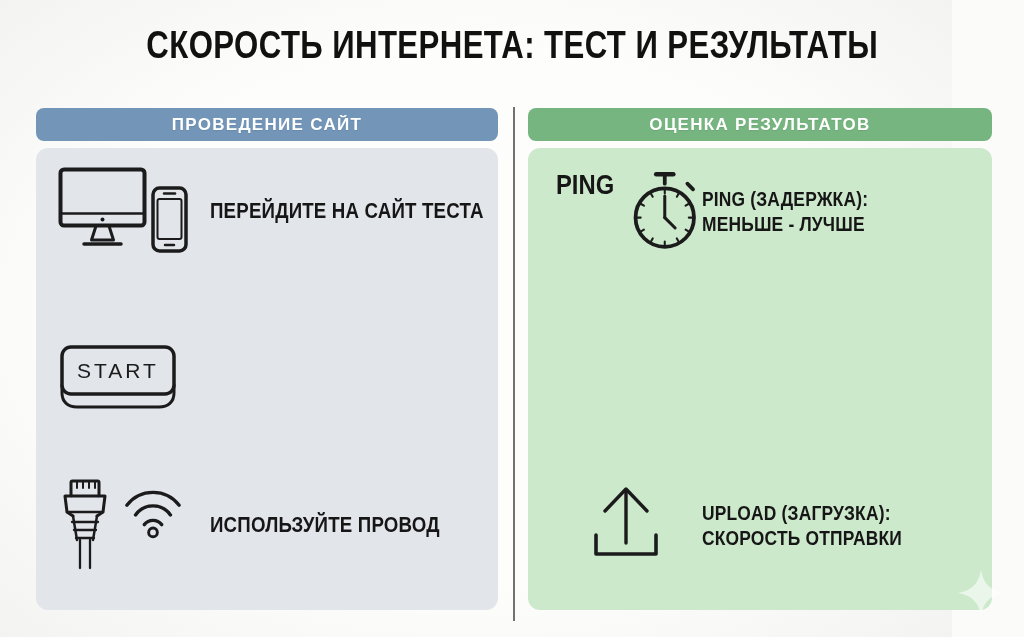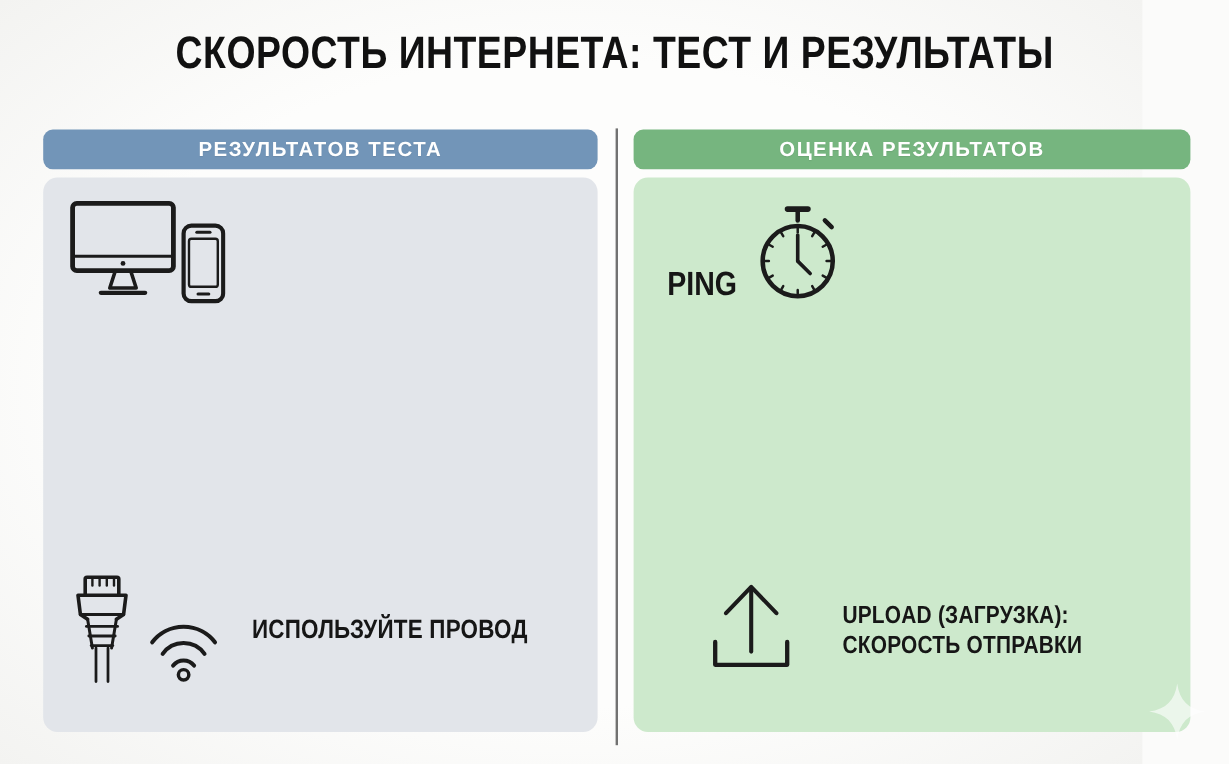--- a/index.html
+++ b/index.html
@@ -45,21 +45,21 @@
   .row {
     position: absolute; left: 0; right: 6px; height: 110px;
     display: flex; align-items: center;
     padding-left: 22px;
   }
   .row-1 { top: 8px; }
   .row-2 { top: 175px; }
   .row-3 { top: 322px; }
   .icon-zone {
     width: 152px; flex: 0 0 152px;
-    display: flex; align-items: flex-end;
+    display: flex; align-items: flex-start;
   }
   .icon-zone.centered { justify-content: center; }
   .row-text {
     flex: 1; color: #161616;
   }
   .condensed {
     display: inline-block;
     transform: scaleX(0.85); transform-origin: left center;
     white-space: nowrap;
   }
@@ -84,41 +84,51 @@
 <body>
 
 <div class="canvas">
 
   <div class="title-wrap">
     <span class="title-text">СКОРОСТЬ ИНТЕРНЕТА: ТЕСТ И РЕЗУЛЬТАТЫ</span>
   </div>
 
   <div class="panel panel-left">
     <div class="panel-header">
-      <span>РЕЗУЛЬТАТОВ ТЕСТА</span>
+      <span>ПРОВЕДЕНИЕ САЙТ</span>
     </div>
     <div class="panel-body">
 
       <div class="row row-1">
         <div class="icon-zone">
           <svg width="130" height="88" viewBox="0 0 130 88" fill="none" stroke="#1b1b1b" stroke-linecap="round" stroke-linejoin="round">
             <rect x="2.5" y="2.5" width="84" height="56" rx="3.5" stroke-width="4"></rect>
             <line x1="4" y1="46.5" x2="85" y2="46.5" stroke-width="2.5"></line>
             <circle cx="44.5" cy="52.5" r="2" fill="#1b1b1b" stroke="none"></circle>
             <path d="M38 59 L33.5 73 H55.5 L51 59" stroke-width="3"></path>
             <line x1="26" y1="77" x2="63" y2="77" stroke-width="3.5"></line>
             <rect x="95" y="21" width="33" height="63" rx="6.5" stroke-width="3.5"></rect>
             <rect x="99.5" y="32" width="24" height="40" rx="2" stroke-width="2"></rect>
             <line x1="106" y1="26.5" x2="117" y2="26.5" stroke-width="2.5"></line>
             <line x1="107" y1="78" x2="116" y2="78" stroke-width="2.5"></line>
           </svg>
         </div>
+        <div class="row-text">
+          <span class="condensed single-line">ПЕРЕЙДИТЕ НА САЙТ ТЕСТА</span>
+        </div>
       </div>
 
       <div class="row row-2">
+        <div class="icon-zone">
+          <svg width="120" height="68" viewBox="0 0 120 68" fill="none" stroke="#1b1b1b" stroke-linecap="round" stroke-linejoin="round">
+            <path d="M4 41 v8 c0 9 6 14 15 14 h82 c9 0 15 -5 15 -14 v-8" stroke-width="3"></path>
+            <rect x="4" y="3" width="112" height="47" rx="9" fill="#e2e5ea" stroke-width="3.5"></rect>
+            <text x="60" y="34" text-anchor="middle" font-size="21" letter-spacing="3" font-weight="400" fill="#1b1b1b" stroke="none" font-family="Liberation Sans, sans-serif">START</text>
+          </svg>
+        </div>
       </div>
 
       <div class="row row-3">
         <div class="icon-zone">
           <svg width="54" height="94" viewBox="0 0 54 94" fill="none" stroke="#1b1b1b" stroke-linecap="round" stroke-linejoin="round">
             <rect x="13" y="3" width="28" height="15" rx="1.5" stroke-width="3"></rect>
             <line x1="19" y1="4" x2="19" y2="10" stroke-width="2"></line>
             <line x1="25" y1="4" x2="25" y2="10" stroke-width="2"></line>
             <line x1="31" y1="4" x2="31" y2="10" stroke-width="2"></line>
             <line x1="37" y1="4" x2="37" y2="10" stroke-width="2"></line>
@@ -170,20 +180,26 @@
             <line x1="39" y1="79.5" x2="39" y2="75.5" stroke-width="2.2"></line>
             <line x1="24.2" y1="75.6" x2="26.2" y2="72.1" stroke-width="2.2"></line>
             <line x1="13.4" y1="64.8" x2="16.9" y2="62.8" stroke-width="2.2"></line>
             <line x1="9.5" y1="50" x2="13.5" y2="50" stroke-width="2.2"></line>
             <line x1="13.4" y1="35.3" x2="16.9" y2="37.3" stroke-width="2.2"></line>
             <line x1="24.2" y1="24.5" x2="26.2" y2="27.9" stroke-width="2.2"></line>
             <line x1="39" y1="50" x2="39" y2="27" stroke-width="3.2"></line>
             <line x1="39" y1="50" x2="50" y2="61" stroke-width="3.2"></line>
           </svg>
         </div>
+        <div class="row-text">
+          <div class="condensed two-line">
+            <div>PING (ЗАДЕРЖКА):</div>
+            <div>МЕНЬШЕ - ЛУЧШЕ</div>
+          </div>
+        </div>
       </div>
 
 
       <div class="row row-3">
         <div class="icon-zone centered">
           <svg width="70" height="80" viewBox="0 0 70 80" fill="none" stroke="#1b1b1b" stroke-linecap="round" stroke-linejoin="round">
             <line x1="35" y1="6" x2="35" y2="58" stroke-width="3.4"></line>
             <path d="M14 26 L35 4 L56 26" stroke-width="3.4"></path>
             <path d="M5 50 V69 H65 V50" stroke-width="3.6"></path>
           </svg>

